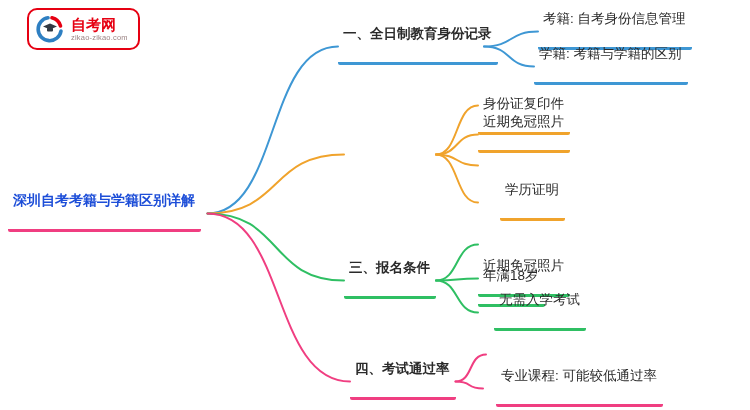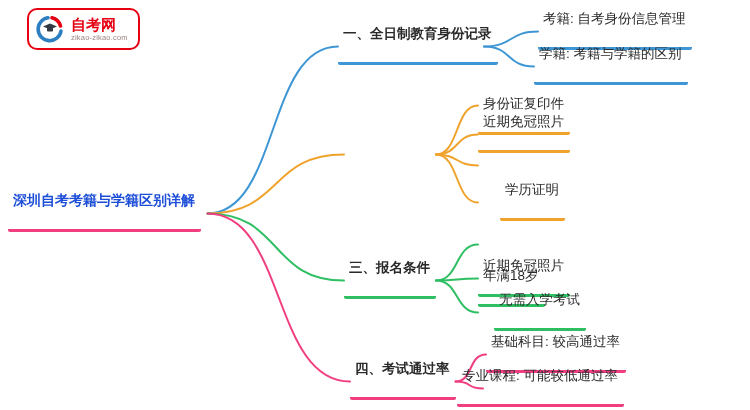--- a/index.html
+++ b/index.html
@@ -92,19 +92,16 @@
   <div class="node" style="left: 478px; top: 256px; border-bottom-color: rgb(47, 191, 99);">
     <span>近期免冠照片</span>
   </div>
   <div class="node" style="left: 478px; top: 290px; border-bottom-color: rgb(47, 191, 99); margin-left: 16px;">
     <span>无需入学考试</span>
   </div>
 
   <div class="node branch" style="left: 350px; top: 359px; border-bottom-color: rgb(240, 62, 129);">
     <span>四、考试通过率</span>
   </div>
-  <div class="node" style="left: 486px; top: 332px; border-bottom-color: rgb(240, 62, 129);">
-    <span>基础科目: 较高通过率</span>
-  </div>
-  <div class="node" style="left: 457px; top: 366px; border-bottom-color: rgb(240, 62, 129);">
+  <div class="node" style="left: 496px; top: 366px; border-bottom-color: rgb(240, 62, 129);">
     <span>专业课程: 可能较低通过率</span>
   </div>
 </div>
 
 </body></html>

